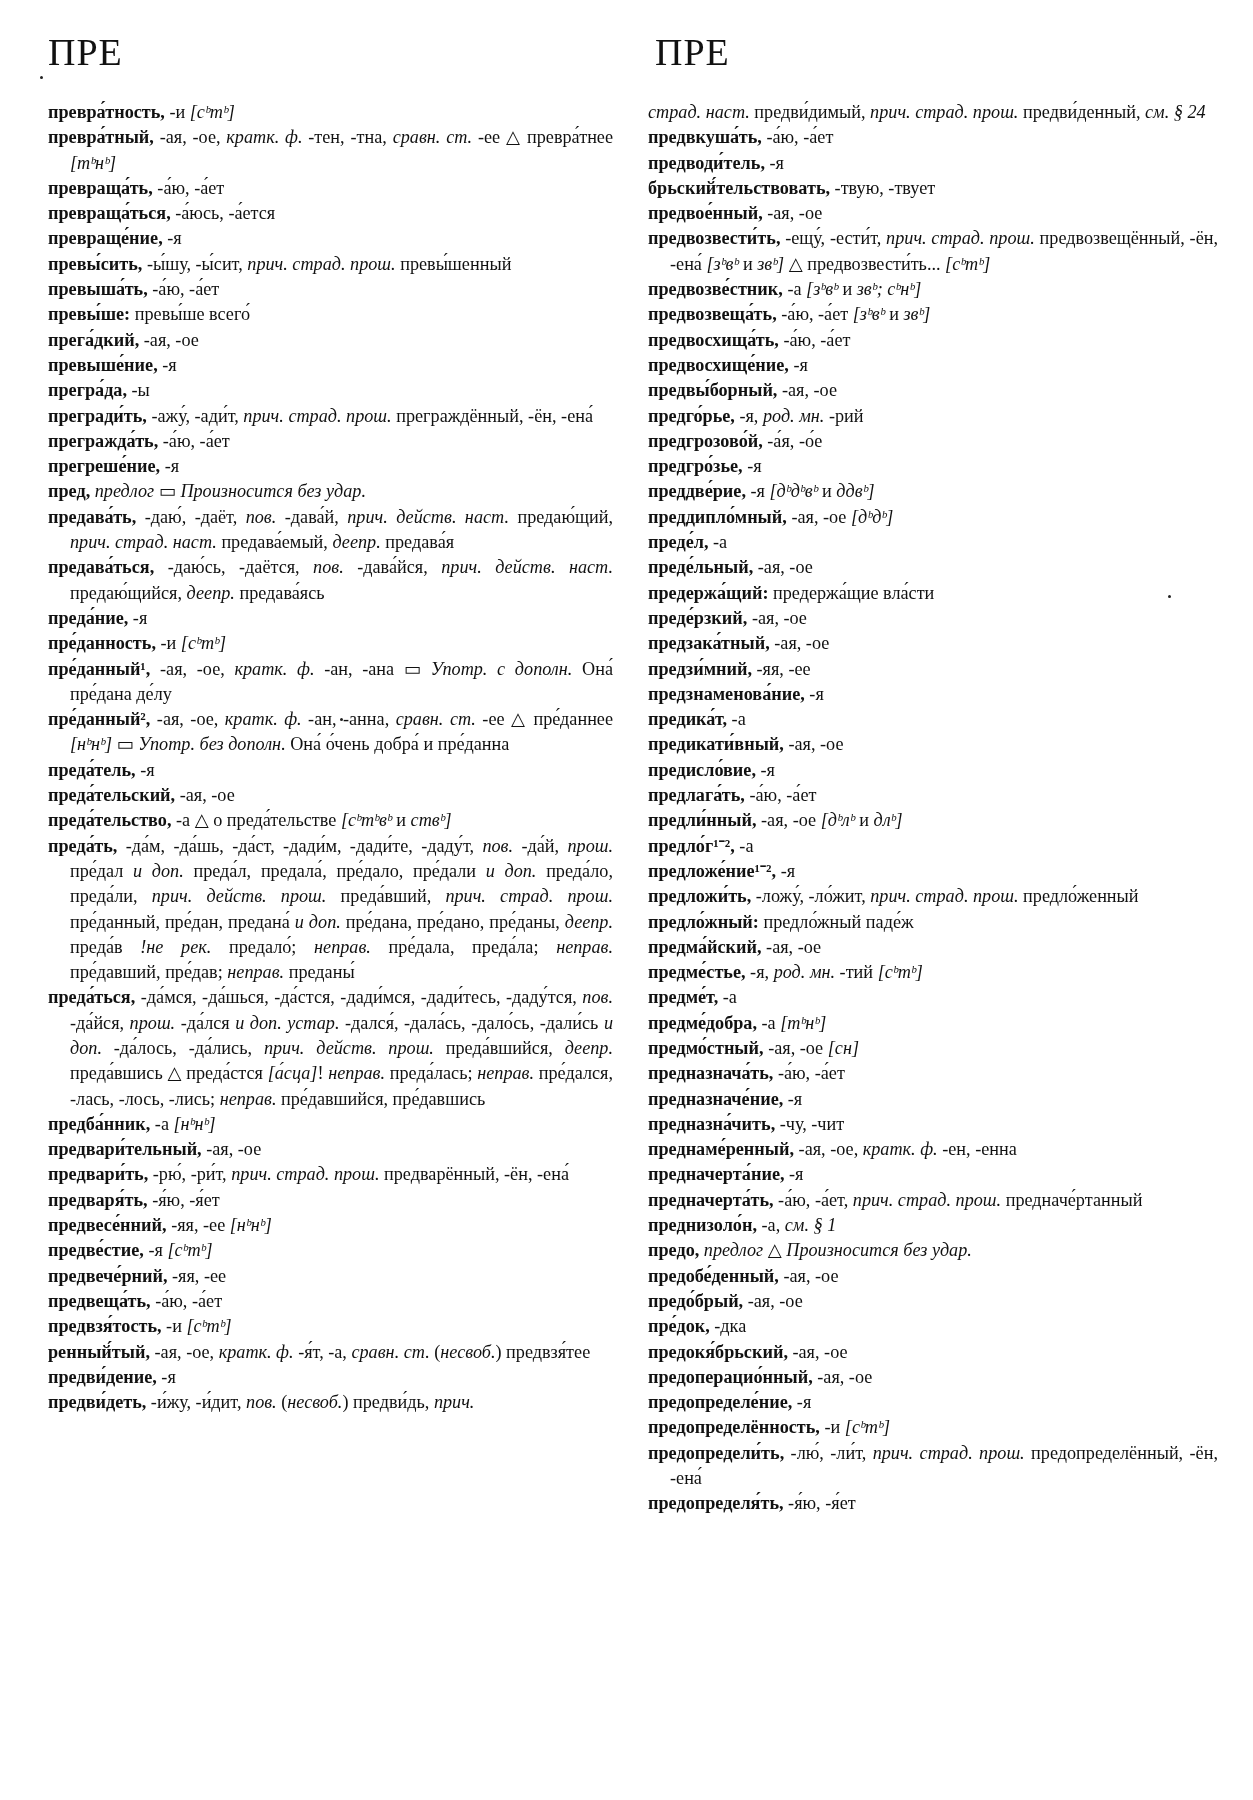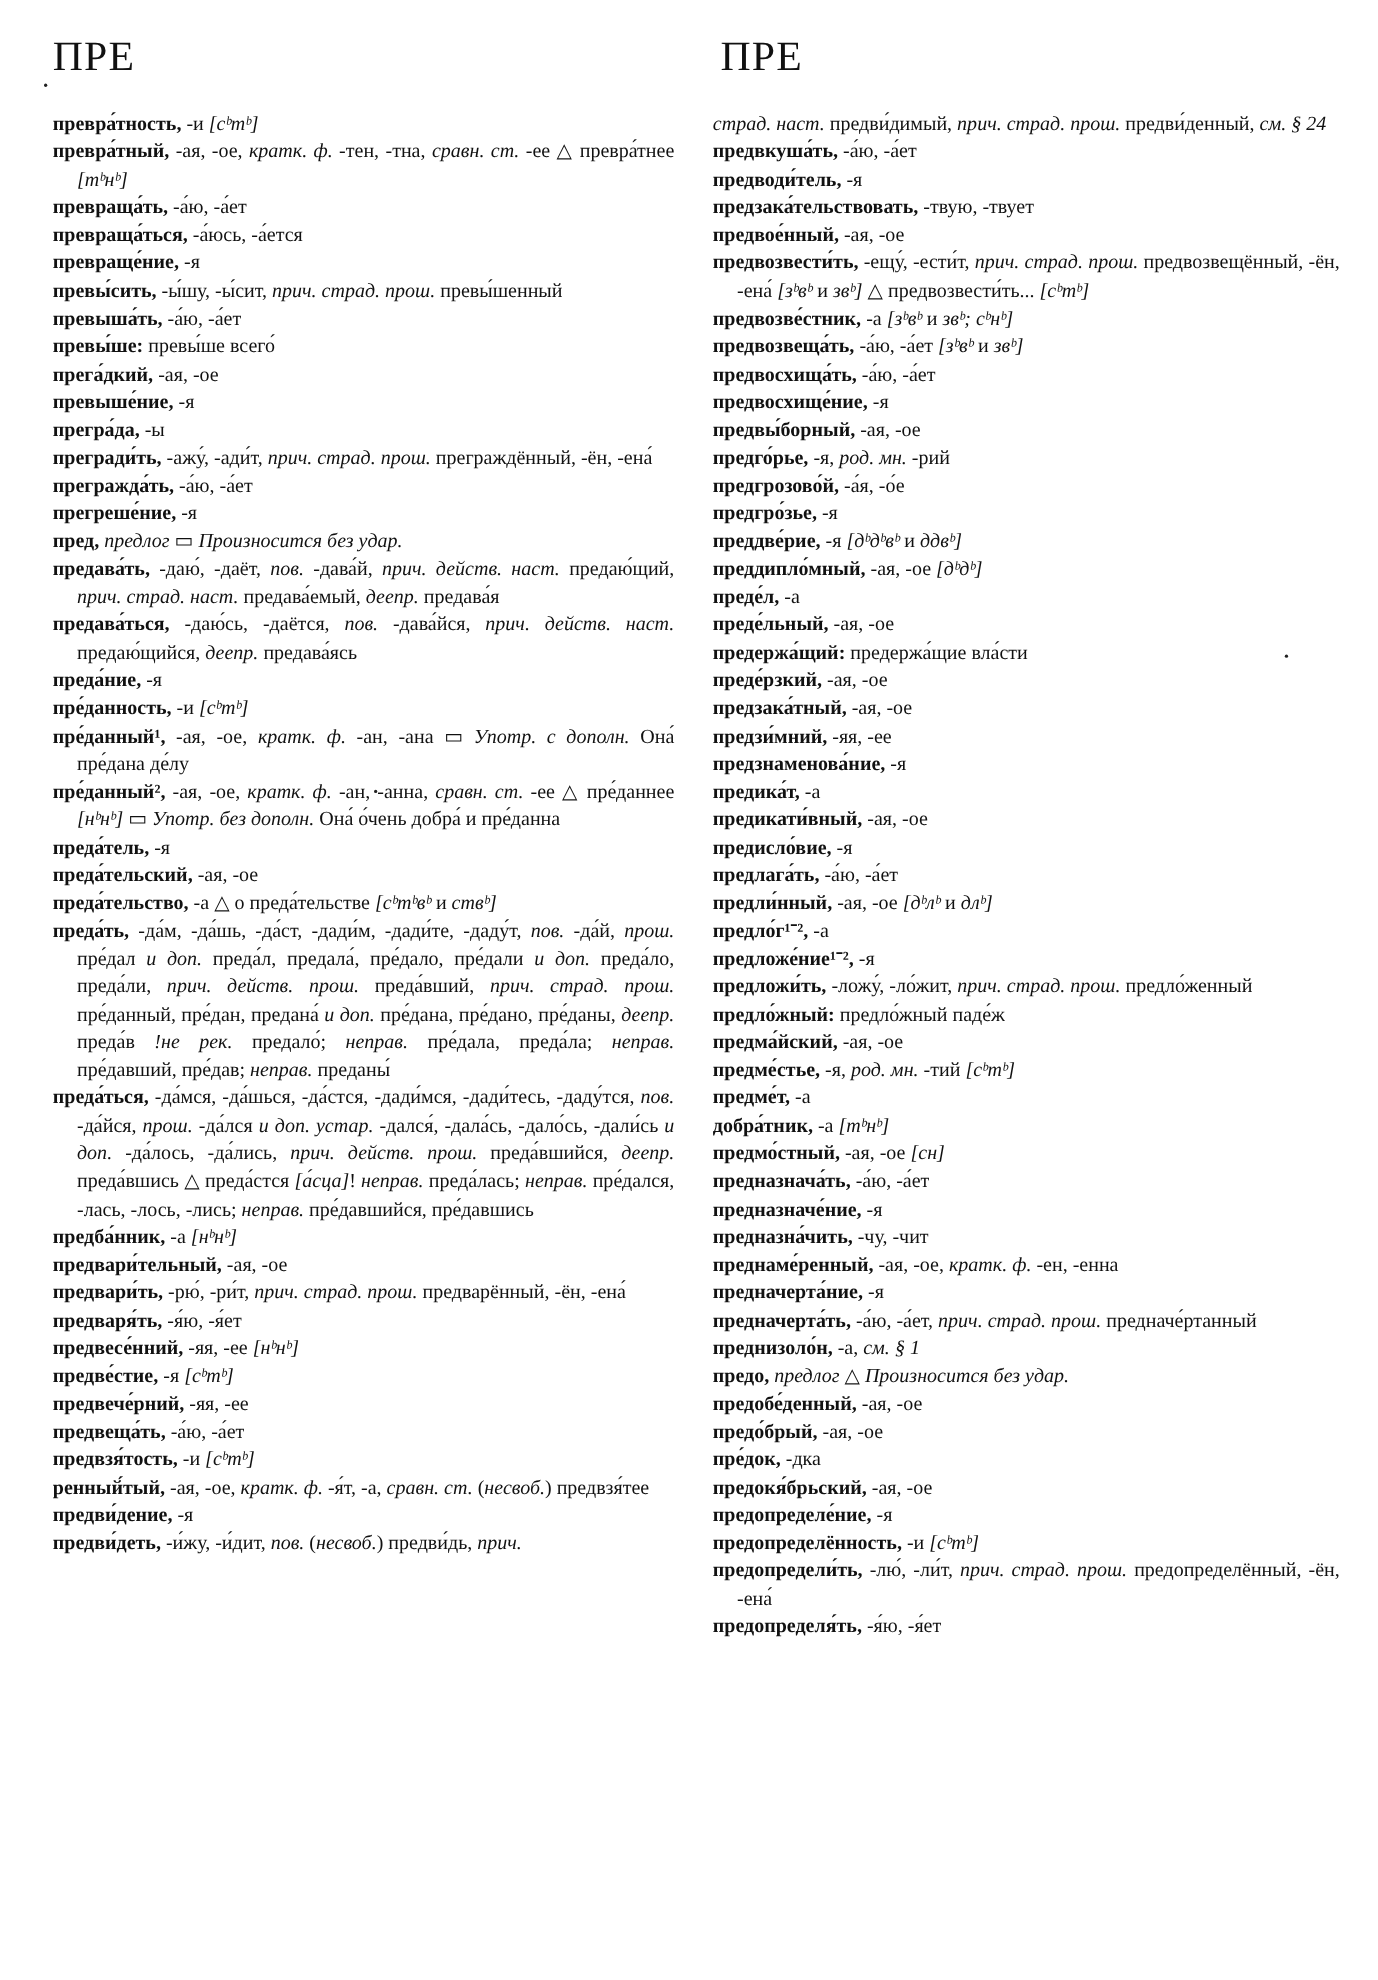--- a/index.html
+++ b/index.html
@@ -60,21 +60,21 @@
     <div class="entry"><span class="hw">предвеща́ть,</span> -а́ю, -а́ет</div>
     <div class="entry"><span class="hw">предвзя́тость,</span> -и <span class="it">[cᵇmᵇ]</span></div>
     <div class="entry"><span class="hw">ренный́тый,</span> -ая, -ое, <span class="it">кратк. ф.</span> -я́т, -а, <span class="it">сравн. ст.</span> (<span class="it">несвоб.</span>) предвзя́тее</div>
     <div class="entry"><span class="hw">предви́дение,</span> -я</div>
     <div class="entry"><span class="hw">предви́деть,</span> -и́жу, -и́дит, <span class="it">пов.</span> (<span class="it">несвоб.</span>) предви́дь, <span class="it">прич.</span></div>
   </div>
 <div class="col right" id="colR">
     <div class="entry"><span class="it">страд. наст.</span> предви́димый, <span class="it">прич. страд. прош.</span> предви́денный, <span class="it">см. § 24</span></div>
     <div class="entry"><span class="hw">предвкуша́ть,</span> -а́ю, -а́ет</div>
     <div class="entry"><span class="hw">предводи́тель,</span> -я</div>
-    <div class="entry"><span class="hw">предзака́тельствовать,</span> -твую, -твует</div>
+    <div class="entry"><span class="hw">брьский́тельствовать,</span> -твую, -твует</div>
     <div class="entry"><span class="hw">предвое́нный,</span> -ая, -ое</div>
     <div class="entry"><span class="hw">предвозвести́ть,</span> -ещу́, -ести́т, <span class="it">прич. страд. прош.</span> предвозвещённый, -ён, -ена́ <span class="it">[зᵇвᵇ</span> и <span class="it">звᵇ]</span> △ предвозвести́ть... <span class="it">[cᵇmᵇ]</span></div>
     <div class="entry"><span class="hw">предвозве́стник,</span> -а <span class="it">[зᵇвᵇ</span> и <span class="it">звᵇ; cᵇнᵇ]</span></div>
     <div class="entry"><span class="hw">предвозвеща́ть,</span> -а́ю, -а́ет <span class="it">[зᵇвᵇ</span> и <span class="it">звᵇ]</span></div>
     <div class="entry"><span class="hw">предвосхища́ть,</span> -а́ю, -а́ет</div>
     <div class="entry"><span class="hw">предвосхище́ние,</span> -я</div>
     <div class="entry"><span class="hw">предвы́борный,</span> -ая, -ое</div>
     <div class="entry"><span class="hw">предго́рье,</span> -я, <span class="it">род. мн.</span> -рий</div>
     <div class="entry"><span class="hw">предгрозово́й,</span> -а́я, -о́е</div>
     <div class="entry"><span class="hw">предгро́зье,</span> -я</div>
@@ -92,34 +92,35 @@
     <div class="entry"><span class="hw">предисло́вие,</span> -я</div>
     <div class="entry"><span class="hw">предлага́ть,</span> -а́ю, -а́ет</div>
     <div class="entry"><span class="hw">предли́нный,</span> -ая, -ое <span class="it">[дᵇлᵇ</span> и <span class="it">длᵇ]</span></div>
     <div class="entry"><span class="hw">предло́г¹⁻²,</span> -а</div>
     <div class="entry"><span class="hw">предложе́ние¹⁻²,</span> -я</div>
     <div class="entry"><span class="hw">предложи́ть,</span> -ложу́, -ло́жит, <span class="it">прич. страд. прош.</span> предло́женный</div>
     <div class="entry"><span class="hw">предло́жный:</span> предло́жный паде́ж</div>
     <div class="entry"><span class="hw">предма́йский,</span> -ая, -ое</div>
     <div class="entry"><span class="hw">предме́стье,</span> -я, <span class="it">род. мн.</span> -тий <span class="it">[cᵇmᵇ]</span></div>
     <div class="entry"><span class="hw">предме́т,</span> -а</div>
-    <div class="entry"><span class="hw">добра́тник,</span> -а <span class="it">[mᵇнᵇ]</span></div>
+    <div class="entry"><span class="hw">предме́добра,</span> -а <span class="it">[mᵇнᵇ]</span></div>
     <div class="entry"><span class="hw">предмо́стный,</span> -ая, -ое <span class="it">[сн]</span></div>
     <div class="entry"><span class="hw">предназнача́ть,</span> -а́ю, -а́ет</div>
     <div class="entry"><span class="hw">предназначе́ние,</span> -я</div>
     <div class="entry"><span class="hw">предназна́чить,</span> -чу, -чит</div>
     <div class="entry"><span class="hw">преднаме́ренный,</span> -ая, -ое, <span class="it">кратк. ф.</span> -ен, -енна</div>
     <div class="entry"><span class="hw">предначерта́ние,</span> -я</div>
     <div class="entry"><span class="hw">предначерта́ть,</span> -а́ю, -а́ет, <span class="it">прич. страд. прош.</span> предначе́ртанный</div>
     <div class="entry"><span class="hw">преднизоло́н,</span> -а, <span class="it">см. § 1</span></div>
     <div class="entry"><span class="hw">предо,</span> <span class="it">предлог</span> △ <span class="it">Произносится без удар.</span></div>
     <div class="entry"><span class="hw">предобе́денный,</span> -ая, -ое</div>
     <div class="entry"><span class="hw">предо́брый,</span> -ая, -ое</div>
     <div class="entry"><span class="hw">пре́док,</span> -дка</div>
     <div class="entry"><span class="hw">предокя́брьский,</span> -ая, -ое</div>
+    <div class="entry"><span class="hw">предоперацио́нный,</span> -ая, -ое</div>
     <div class="entry"><span class="hw">предопределе́ние,</span> -я</div>
     <div class="entry"><span class="hw">предопределённость,</span> -и <span class="it">[cᵇmᵇ]</span></div>
     <div class="entry"><span class="hw">предопредели́ть,</span> -лю́, -ли́т, <span class="it">прич. страд. прош.</span> предопределённый, -ён, -ена́</div>
     <div class="entry"><span class="hw">предопределя́ть,</span> -я́ю, -я́ет</div>
   </div>
 
 <div class="pageno">434</div>
 
 <div class="dot" style="left:40px;top:76px;"></div>
 <div class="dot" style="left:1168px;top:595px;"></div>

